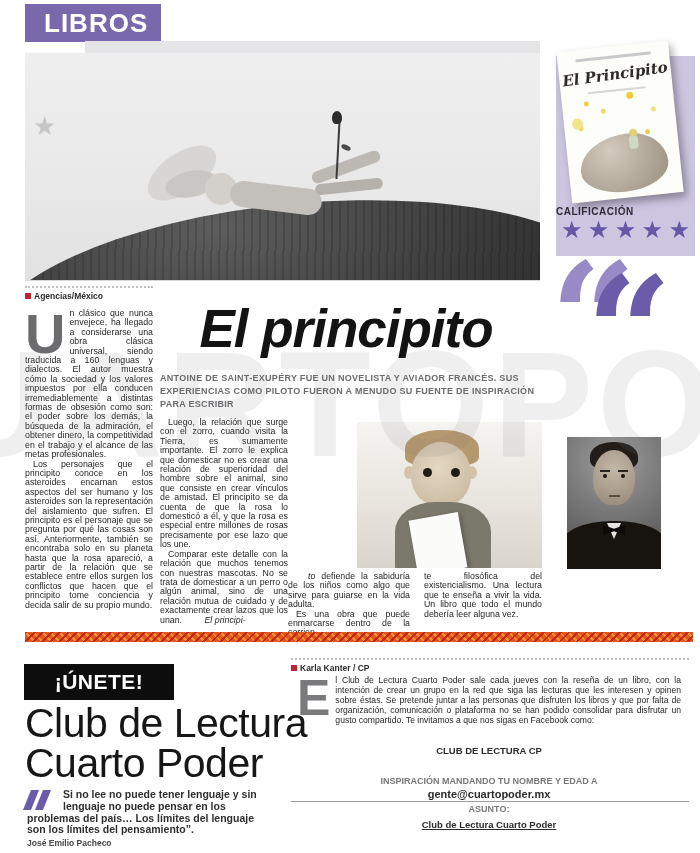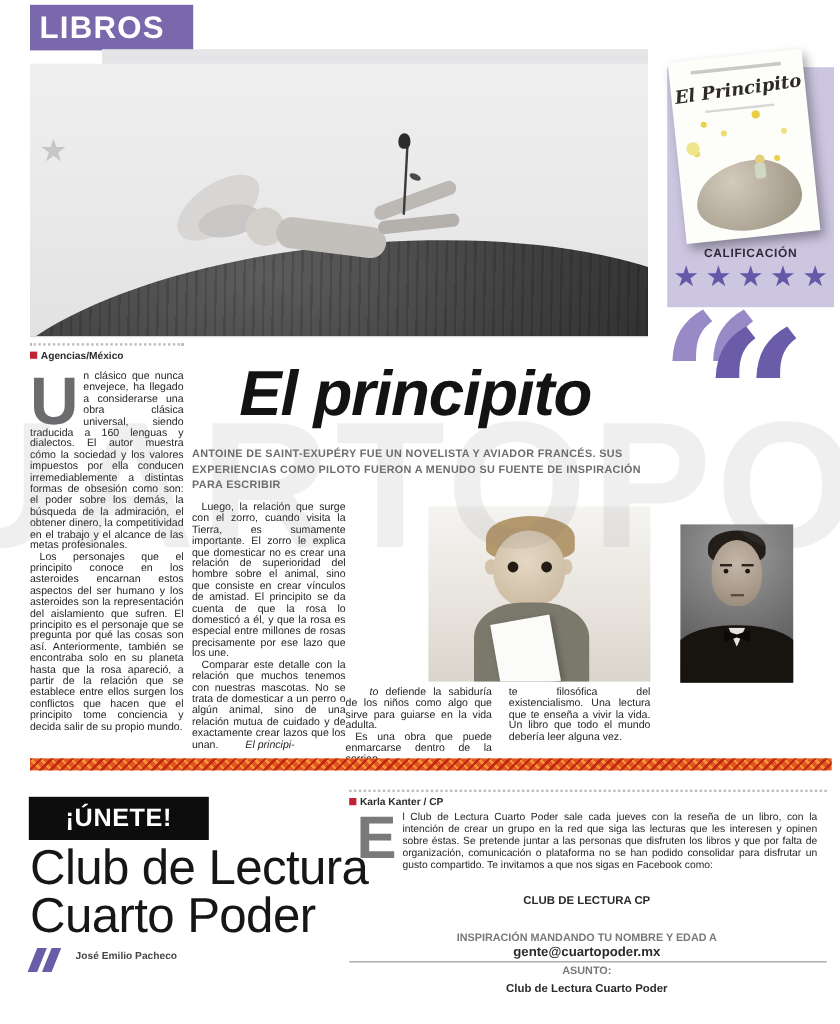--- a/index.html
+++ b/index.html
@@ -2,21 +2,21 @@
 <html><head>
 <meta charset="utf-8">
 <style>
   * { margin:0; padding:0; box-sizing:border-box; }
   body { background:#ffffff; font-family:"Liberation Sans", sans-serif; }
   #page { position:relative; width:700px; height:853px; background:#ffffff; overflow:hidden; margin:0 auto; }
   .abs { position:absolute; }
 
   
   .libros-box { left:25px; top:4px; width:136px; height:38px; background:#7a68ac; color:#fff;
-    font-size:26px; font-weight:700; letter-spacing:1px; line-height:38px; padding-left:8px; }
+    font-size:26px; font-weight:700; letter-spacing:1px; line-height:38px; padding-left:19px; }
   .gray-strip { left:85px; top:41px; width:455px; height:13px; background:#e5e5e7; }
 
   
   .hero { left:25px; top:53px; width:515px; height:228px; overflow:hidden;
     background:linear-gradient(180deg,#efefef 0%,#e9e9e9 55%,#e2e2e2 100%); border-bottom:1px solid #d6d6d6; }
   .hero-star { left:8px; top:58px; font-size:26px; color:#c6c6c6; font-family:"DejaVu Sans",sans-serif; }
   .planet { left:-45px; top:150px; width:650px; height:240px; border-radius:50%;
     background:radial-gradient(ellipse at 38% 8%, #5d5d5d 0%, #3c3c3c 45%, #222 85%);
     transform:rotate(-5deg); }
   .planet-tex { left:-45px; top:150px; width:650px; height:240px; border-radius:50%; transform:rotate(-5deg);
@@ -44,21 +44,21 @@
     color:#2e2a28; text-align:center; transform:rotate(-2deg); }
   .cover-rule { width:52%; height:2px; background:#d6d6d6; margin:6px auto 0 auto; }
   .cover-stars { position:absolute; left:22px; top:52px; width:5px; height:5px; border-radius:50%; background:#e9d24a;
     box-shadow:16px 9px 0 #eedd6a, 44px -4px 0 1px #e9cf3f, 66px 12px 0 #efe27d, -8px 24px 0 #eeda5e, 58px 34px 0 #e9d24a; }
   .cover-planet { position:absolute; left:12px; bottom:6px; width:88px; height:58px;
     background:radial-gradient(circle at 35% 28%, #d3cabd, #a19888 82%);
     border-radius:58% 42% 52% 48% / 60% 55% 45% 40%; }
   .mini-prince-head { position:absolute; left:64px; bottom:60px; width:8px; height:8px; border-radius:50%; background:#e4cf7a; }
   .mini-prince-body { position:absolute; left:63px; bottom:48px; width:9px; height:13px; border-radius:3px; background:#cfd8c2; }
   .cover-sun { position:absolute; left:8px; top:68px; width:11px; height:11px; border-radius:50%; background:#f0e48c; }
-  .rating-label { position:absolute; left:0; top:150px; width:100%; text-align:center;
+  .rating-label { position:absolute; left:0; top:150px; width:100%; 
     font-size:10px; font-weight:700; letter-spacing:.5px; color:#2f2a35; }
   .stars-row { position:absolute; left:0; top:160px; width:100%; display:flex; justify-content:space-between;
     padding:0 5px; font-size:24px; color:#6559a7; font-family:"DejaVu Sans",sans-serif; }
 
   .quote-block { left:556px; top:268px; width:139px; height:96px; }
   .qg { position:absolute; font-family:"DejaVu Serif", serif; font-size:150px; line-height:1; font-weight:700; }
   .qg1 { left:-6px; top:-26px; color:#978ac6; }
   .qg2 { left:30px; top:-12px; color:#6b5ca9; }
   .side-quote { left:556px; top:364px; width:143px; font-size:10.5px; font-weight:700; color:#3c3c3e; line-height:1.22; }
 
@@ -130,21 +130,21 @@
   
   .byline2 { left:291px; top:658px; width:398px; }
   .club-body { left:297px; top:676px; width:384px; font-size:8.6px; line-height:9.9px;
     text-align:justify; color:#252527; }
   .dropcap-e { float:left; font-size:50px; line-height:.82; color:#7a7a7c; font-weight:700; margin:2px 5px 0 0; }
   .fb-name { left:297px; top:745px; width:384px; text-align:center; font-size:9.5px; font-weight:700; color:#2b2b2d; }
   .signup { left:297px; top:776px; width:384px; text-align:center; font-size:9px; font-weight:700; color:#77787a; }
   .email { left:297px; top:788px; width:384px; text-align:center; font-size:11px; font-weight:700; color:#2b2b2d; }
   .sep-line { left:291px; top:801px; width:398px; border-top:1px solid #9a9a9a; }
   .asunto { left:297px; top:804px; width:384px; text-align:center; font-size:9px; font-weight:700; color:#77787a; }
-  .subject { left:297px; top:819px; width:384px; text-align:center; font-size:9.5px; font-weight:700; color:#2b2b2d; }
+  .subject { left:297px; top:819px; width:384px; text-align:center; font-size:9.5px; font-weight:700; color:#2b2b2d;text-decoration:underline; }
 </style>
 </head>
 <body>
 
 <div id="page">
 
   <div class="abs libros-box">
     <span>LIBROS</span>
   </div>
   <div class="abs gray-strip"></div>
@@ -245,20 +245,21 @@
   <div class="abs unete-box">¡ÚNETE!</div>
   <div class="abs join-title">
     <div>Club de Lectura</div>
     <div>Cuarto Poder</div>
   </div>
   <div class="abs join-quote">
     <span class="jq-marks">
       <span class="jq-bar"></span>
       <span class="jq-bar b2"></span>
     </span>
+    <span>Si no lee no puede tener lenguaje y sin lenguaje no puede pensar en los problemas del país… Los límites del lenguaje son los límites del pensamiento”.</span>
     <div class="jq-author">José Emilio Pacheco</div>
   </div>
 
   <div class="abs byline byline2">
     <span class="redsq"></span><span>Karla Kanter / CP</span>
   </div>
   <div class="abs club-body">
     <span class="dropcap-e">E</span><span>l Club de Lectura Cuarto Poder sale cada jueves con la reseña de un libro, con la intención de crear un grupo en la red que siga las lecturas que les interesen y opinen sobre éstas. Se pretende juntar a las personas que disfruten los libros y que por falta de organización, comunicación o plataforma no se han podido consolidar para disfrutar un gusto compartido. Te invitamos a que nos sigas en Facebook como:</span>
   </div>
   <div class="abs fb-name">CLUB DE LECTURA CP</div>

